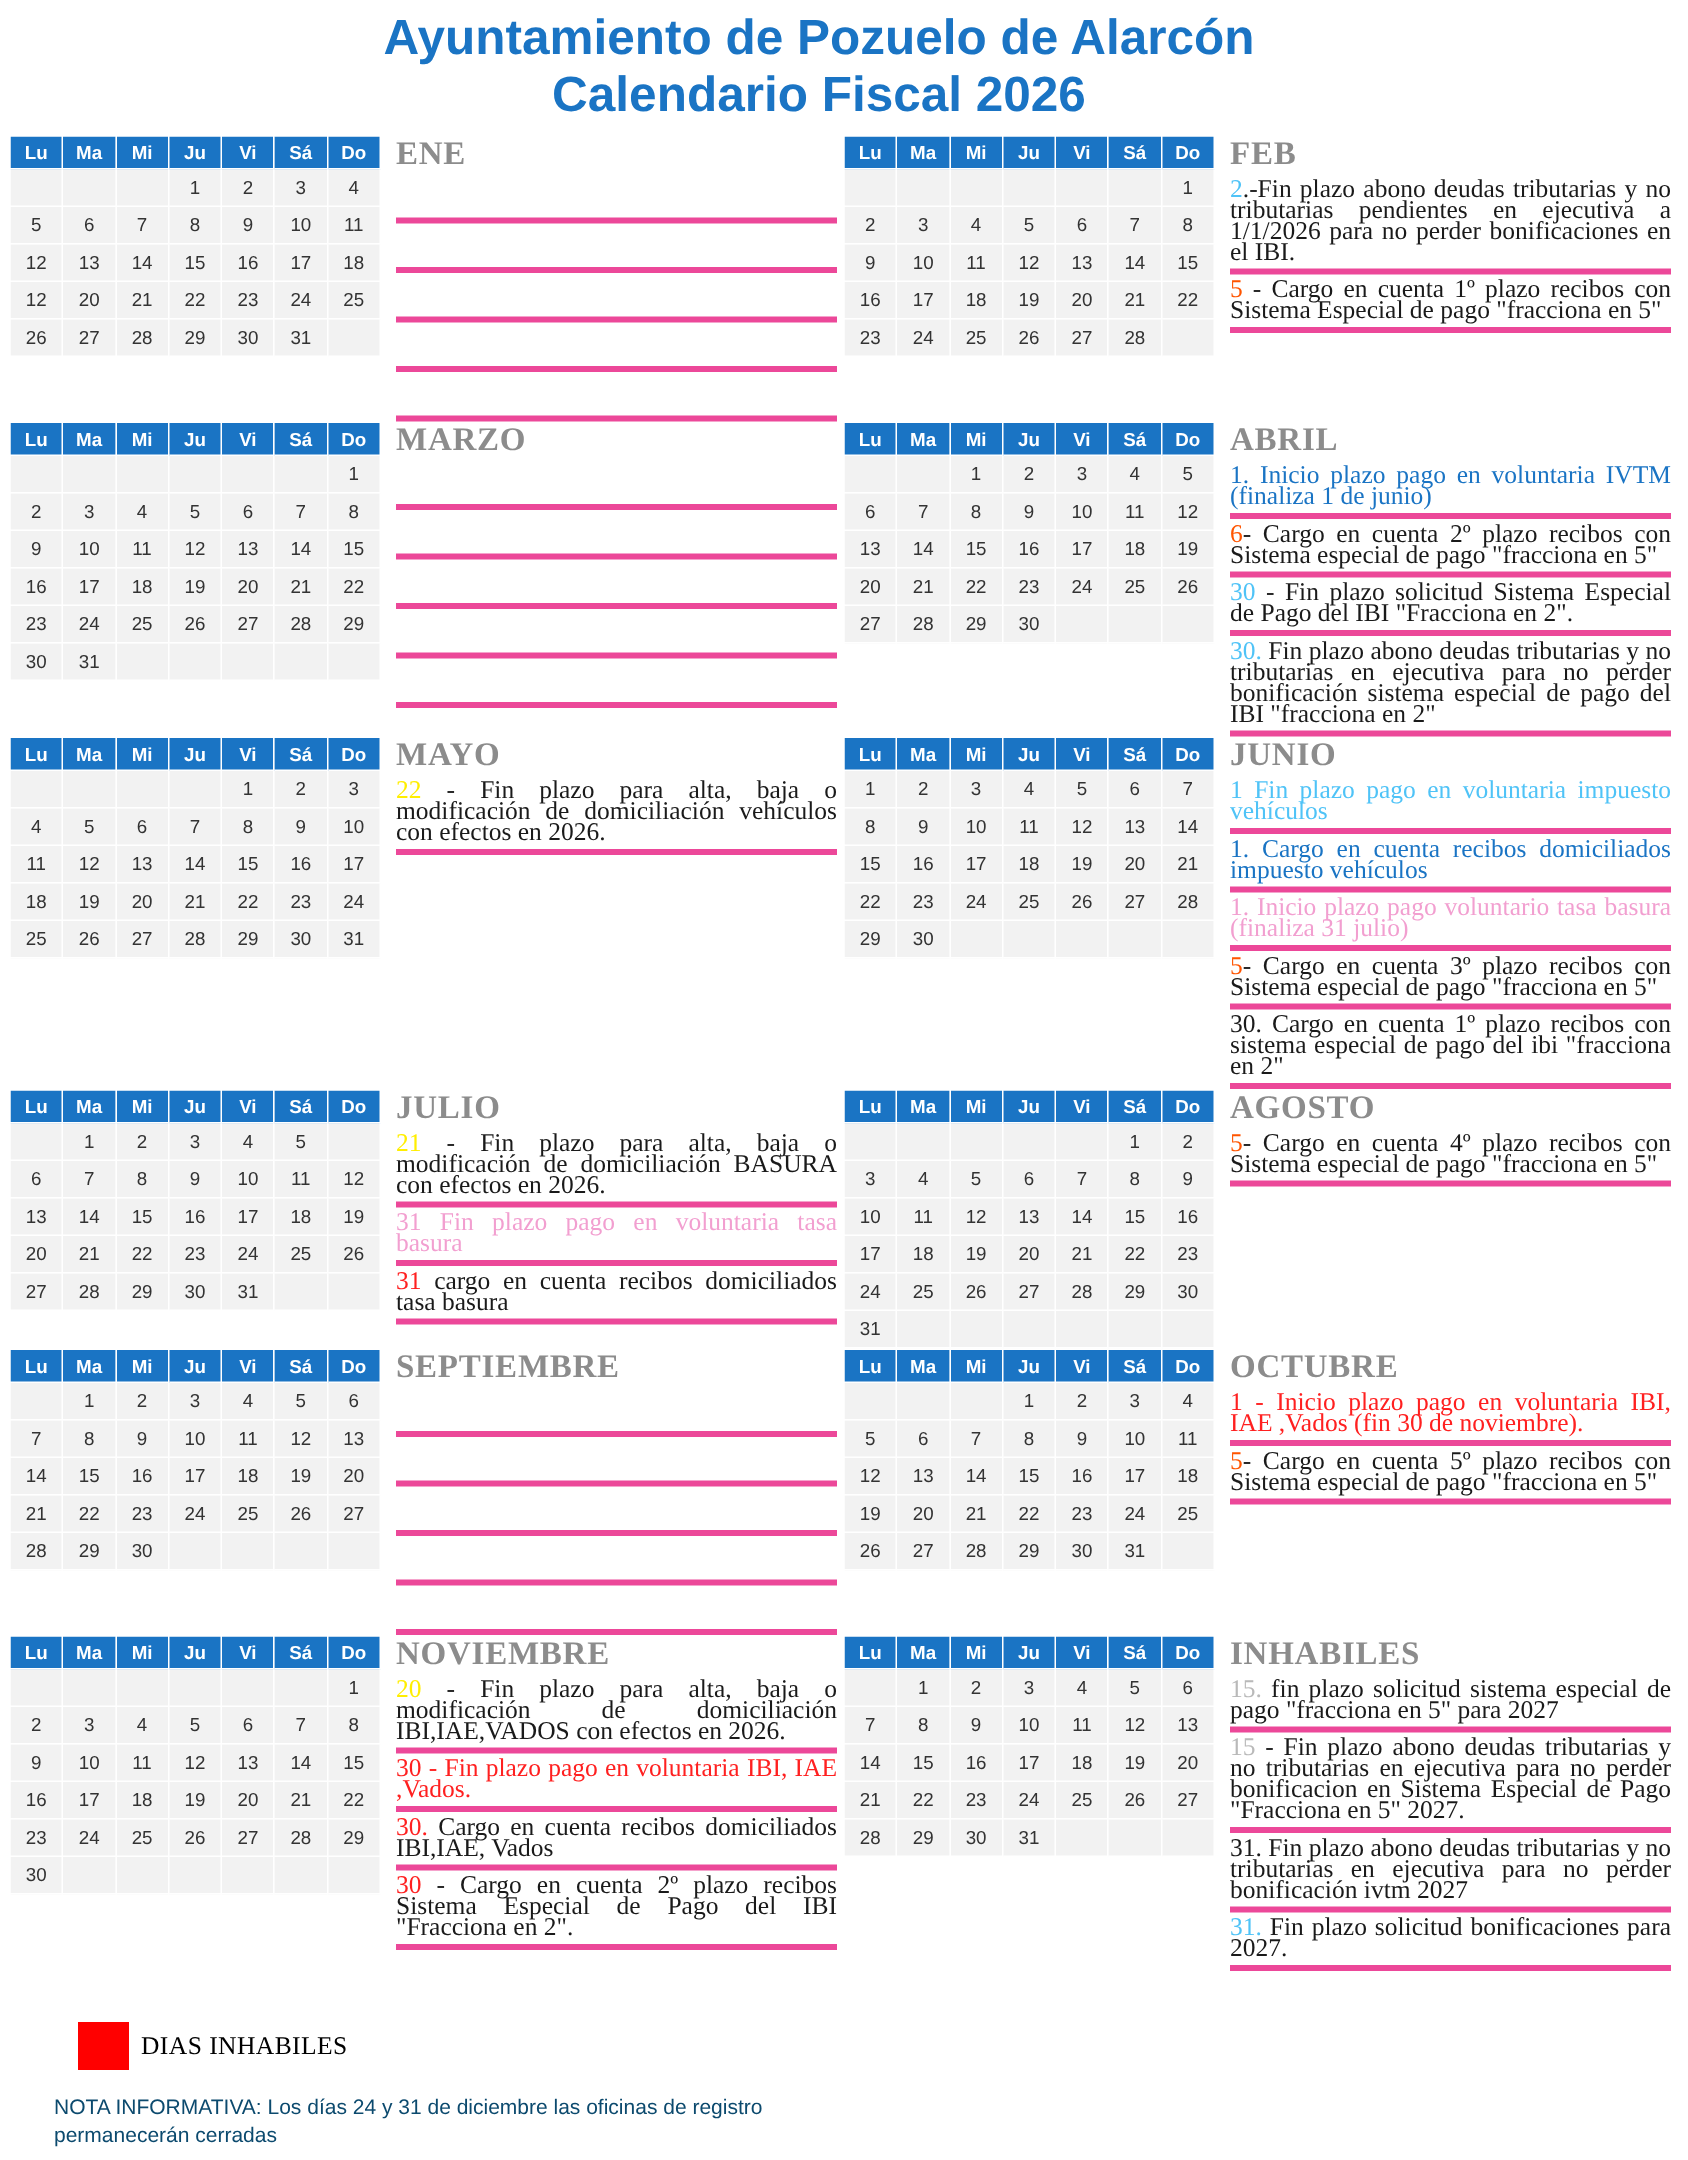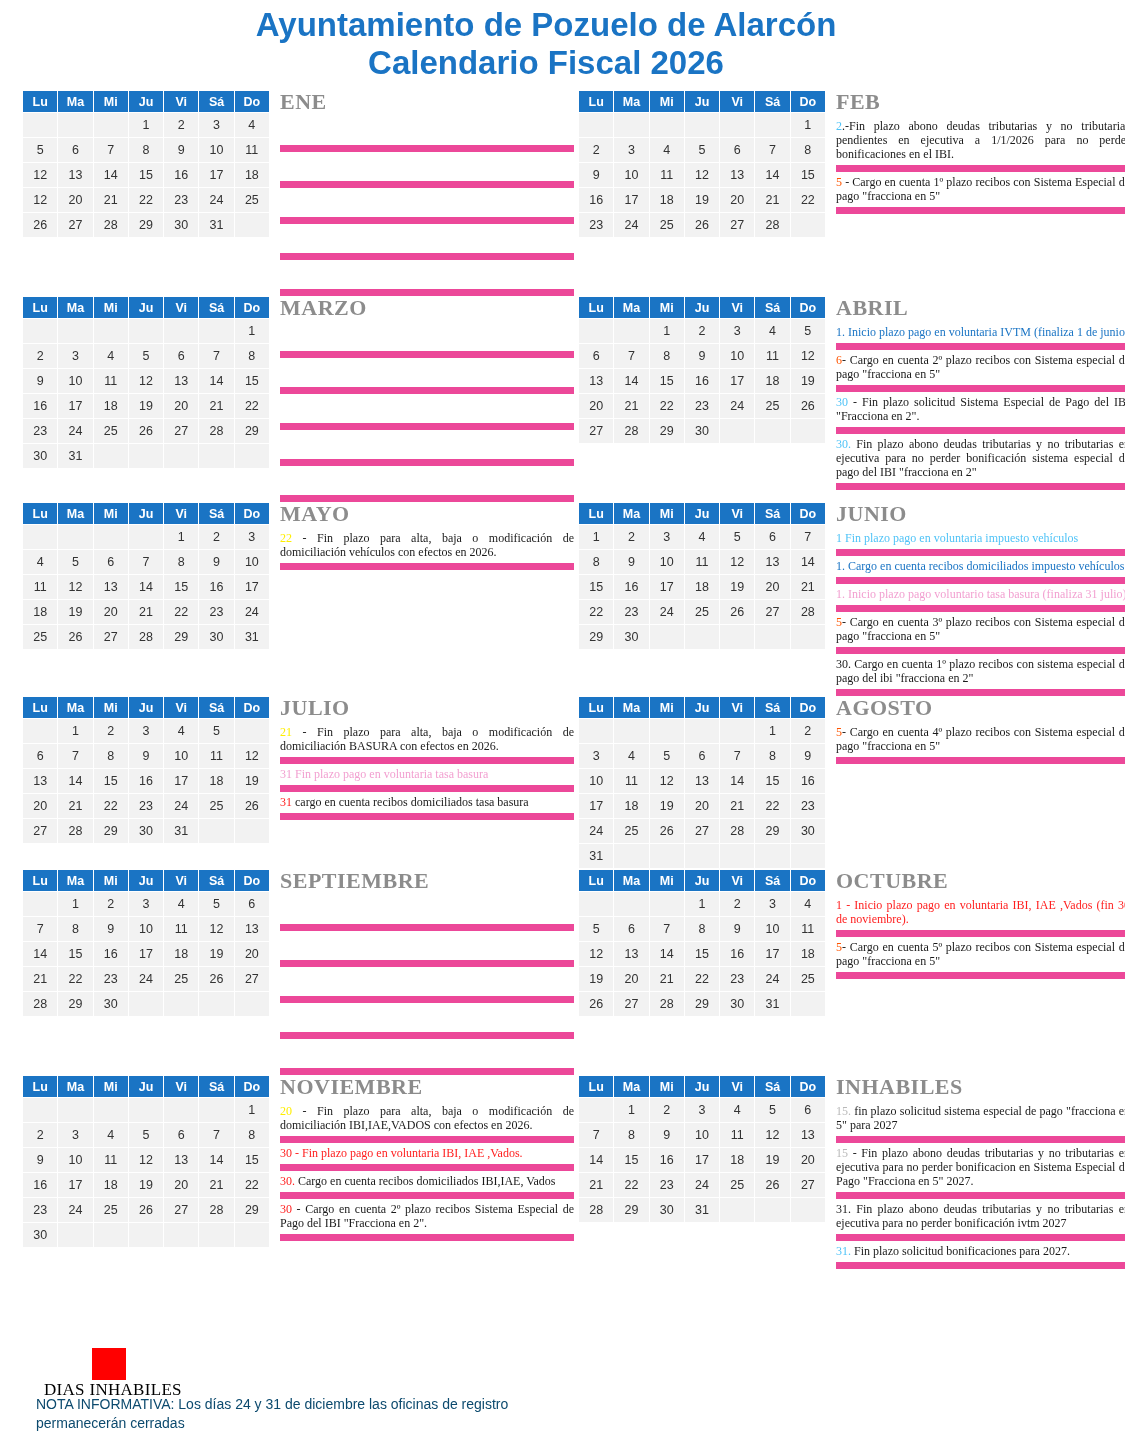--- a/index.html
+++ b/index.html
@@ -25,21 +25,21 @@
   }
   .title-line {
     color: #1a74c4;
     font-weight: bold;
     font-size: 33px;
     line-height: 38px;
     letter-spacing: 0px;
   }
   .grid {
     margin-top: 8px;
-    padding-left: 22px;
+    padding-left: 6px;
     padding-right: 6px;
   }
   .row {
     display: flex;
     width: 1113px;
   }
   .half {
     width: 556px;
     display: flex;
     align-items: flex-start;
@@ -94,47 +94,46 @@
   }
   .month-name {
     color: #8c8c8c;
     font-weight: bold;
     font-size: 22px;
     line-height: 24px;
     margin-bottom: 2px;
     letter-spacing: 0.5px;
   }
   .note {
-    font-size: 12px;
+    font-size: 17px;
     line-height: 14px;
     color: #1a1a1a;
-    border-bottom: 7px solid #ec4899;
+    border-bottom: 4px solid #ec4899;
     padding: 3px 0 4px 0;
     text-align: justify;
   }
   .note.empty-line {
     min-height: 22px;
   }
   .note .mk { font-weight: normal; }
   .c-red { color: #ff2020; }
   .c-blue { color: #1a74c4; }
   .c-lightblue { color: #4fc3f7; }
   .c-pink { color: #f29fd0; }
   .c-yellow { color: #ffee00; }
   .c-orange { color: #ff5500; }
   .c-gray { color: #b9b9b9; }
   .c-black { color: #1a1a1a; }
 
   .legend {
     position: absolute;
-    left: 36px;
+    left: 52px;
     top: 1348px;
     display: flex;
     align-items: center;
-    flex-direction: column;
   }
   .legend-swatch {
     width: 34px;
     height: 32px;
     background: #ff0000;
   }
   .legend-label {
     font-family: "Liberation Serif", serif;
     font-size: 17px;
     color: #000000;

